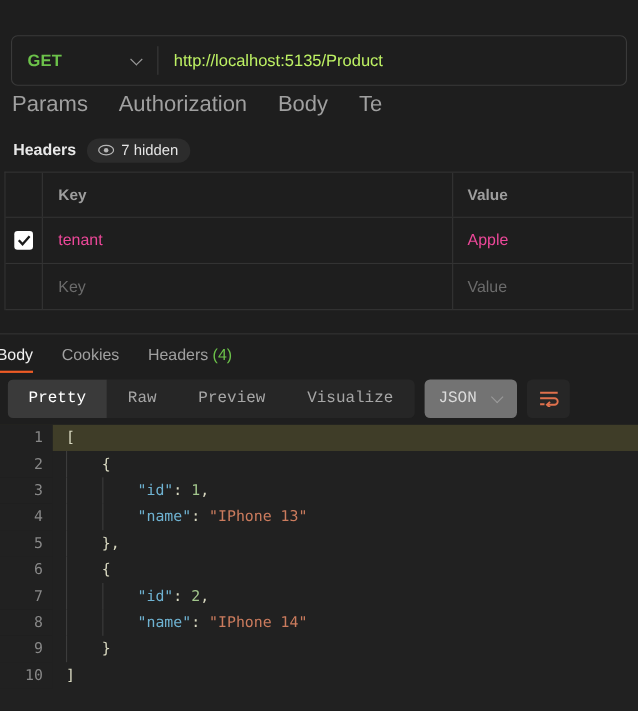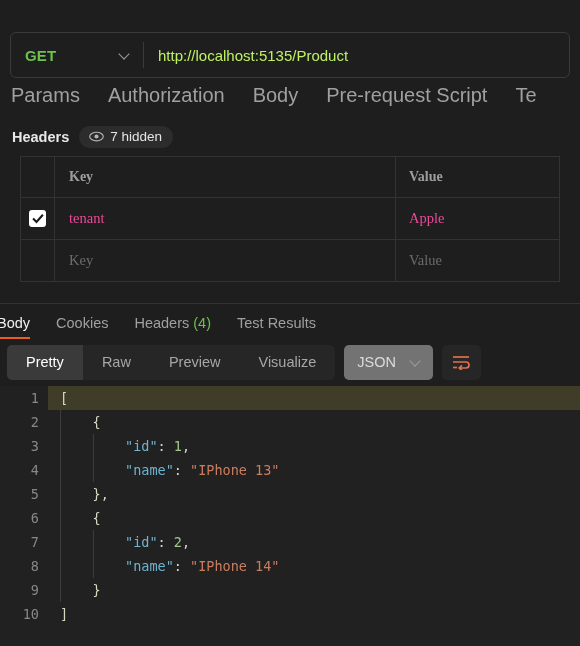--- a/index.html
+++ b/index.html
@@ -139,25 +139,24 @@
     background: #2c2c2c;
     border-radius: 12px;
     padding: 3px 11px 4px 10px;
     font-size: 13.5px;
     color: #e5e5e5;
     cursor: pointer;
   }
   .eye-icon { display: block; width: 15px; height: 11px; }
 
   .tbl {
-    margin: 0 20px;
+    margin: 0 4px;
     border: 1px solid #333333;
     border-bottom: none;
     flex: 0 0 auto;
-    font-family: Liberation Serif, serif;
   }
   .trow {
     display: flex;
     border-bottom: 1px solid #333333;
     min-height: 41px;
     align-items: stretch;
   }
   .trow.hrow { min-height: 40px; }
   .cell-check {
     width: 33px;
@@ -237,20 +236,21 @@
     height: 2px;
     background: #ef5b25;
   }
 
   .view-bar {
     display: flex;
     align-items: flex-start;
     gap: 9px;
     padding: 6px 0 6px 7px;
     flex: 0 0 auto;
+    font-family: Liberation Mono, monospace;
   }
   .seg-group {
     display: flex;
     background: #262626;
     border-radius: 5px;
     overflow: hidden;
     height: 35px;
     align-items: stretch;
   }
   .seg {
@@ -354,21 +354,20 @@
       </div>
       <div class="url-divider"></div>
       <div class="url-input">http://localhost:5135/Product</div>
     </div>
   </div>
 
   <div class="req-tabs" id="req-tabs">
       <div class="req-tab"><span>Params</span></div>
       <div class="req-tab"><span>Authorization</span></div>
       <div class="req-tab"><span>Body</span></div>
-      <div class="req-tab"><span>Pre-request Script</span></div>
       <div class="req-tab"><span>Te</span></div>
     </div>
 
   <div class="headers-bar">
     <span class="headers-title">Headers</span>
     <span class="hidden-pill">
       <svg class="eye-icon" viewBox="0 0 16 11">
         <ellipse cx="8" cy="5.5" rx="7.2" ry="4.6" fill="none" stroke="#b5b5b5" stroke-width="1.2"></ellipse>
         <circle cx="8" cy="5.5" r="2.2" fill="#b5b5b5"></circle>
       </svg>
@@ -415,21 +414,20 @@
   </div>
 
   <div class="spacer-gap"></div>
 
   <div class="resp-sep"></div>
 
   <div class="resp-tabs" id="resp-tabs">
       <div class="resp-tab active"><span>Body</span></div>
       <div class="resp-tab"><span>Cookies</span></div>
       <div class="resp-tab"><span>Headers</span><span class="count-green"> (4)</span></div>
-      <div class="resp-tab"><span>Test Results</span></div>
     </div>
 
   <div class="view-bar">
     <div class="seg-group" id="seg-group">
         <div class="seg active">
           <span>Pretty</span>
         </div>
         <div class="seg">
           <span>Raw</span>
         </div>

